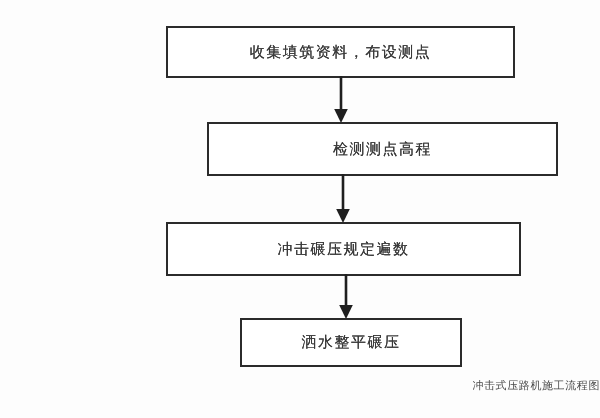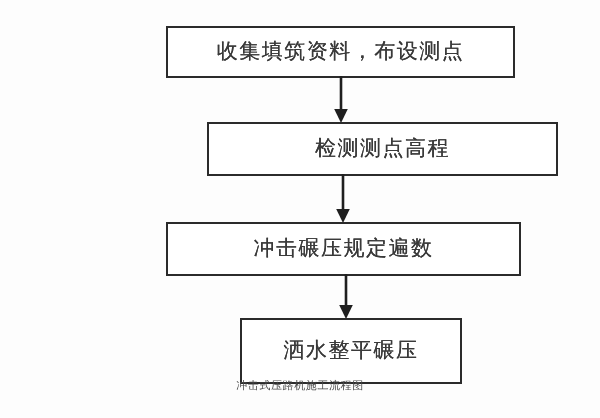--- a/index.html
+++ b/index.html
@@ -27,50 +27,50 @@
     box-sizing: border-box;
     border: 2px solid #2b2b2b;
     background: #ffffff;
     display: flex;
     align-items: center;
     justify-content: center;
   }
 
   .node-label {
     color: #3a3a3a;
-    font-size: 21px;
+    font-size: 15px;
     line-height: 1.1;
     letter-spacing: 1.5px;
     white-space: nowrap;
     font-weight: 500;
     text-shadow: 0 0 0.4px #3a3a3a;
   }
 
   
   .node-1 { left: 166px; top: 26px;  width: 349px; height: 52px; }
   .node-2 { left: 176px; top: 122px; width: 351px; height: 54px; margin-left: 31px; }
   .node-3 { left: 166px; top: 222px; width: 355px; height: 54px; }
-  .node-4 { left: 240px; top: 318px; width: 222px; height: 66px; }
+  .node-4 { left: 240px; top: 318px; width: 222px; height: 49px; }
 
   .arrow {
     position: absolute;
     width: 22px;
   }
   .arrow svg { display: block; overflow: visible; }
 
   .arrow-1 { left: 330px; top: 76px;  height: 48px; }
   .arrow-2 { left: 332px; top: 174px; height: 50px; }
   .arrow-3 { left: 335px; top: 274px; height: 46px; }
 
   .caption {
     position: absolute;
     left: 0;
     top: 378px;
     width: 600px;
-    text-align: center;
+    text-align: right;
     color: #4a4a4a;
     font-size: 11px;
     letter-spacing: 0.6px;
     white-space: nowrap;
   }
 </style>
 </head>
 <body>
 
 <div id="canvas">

